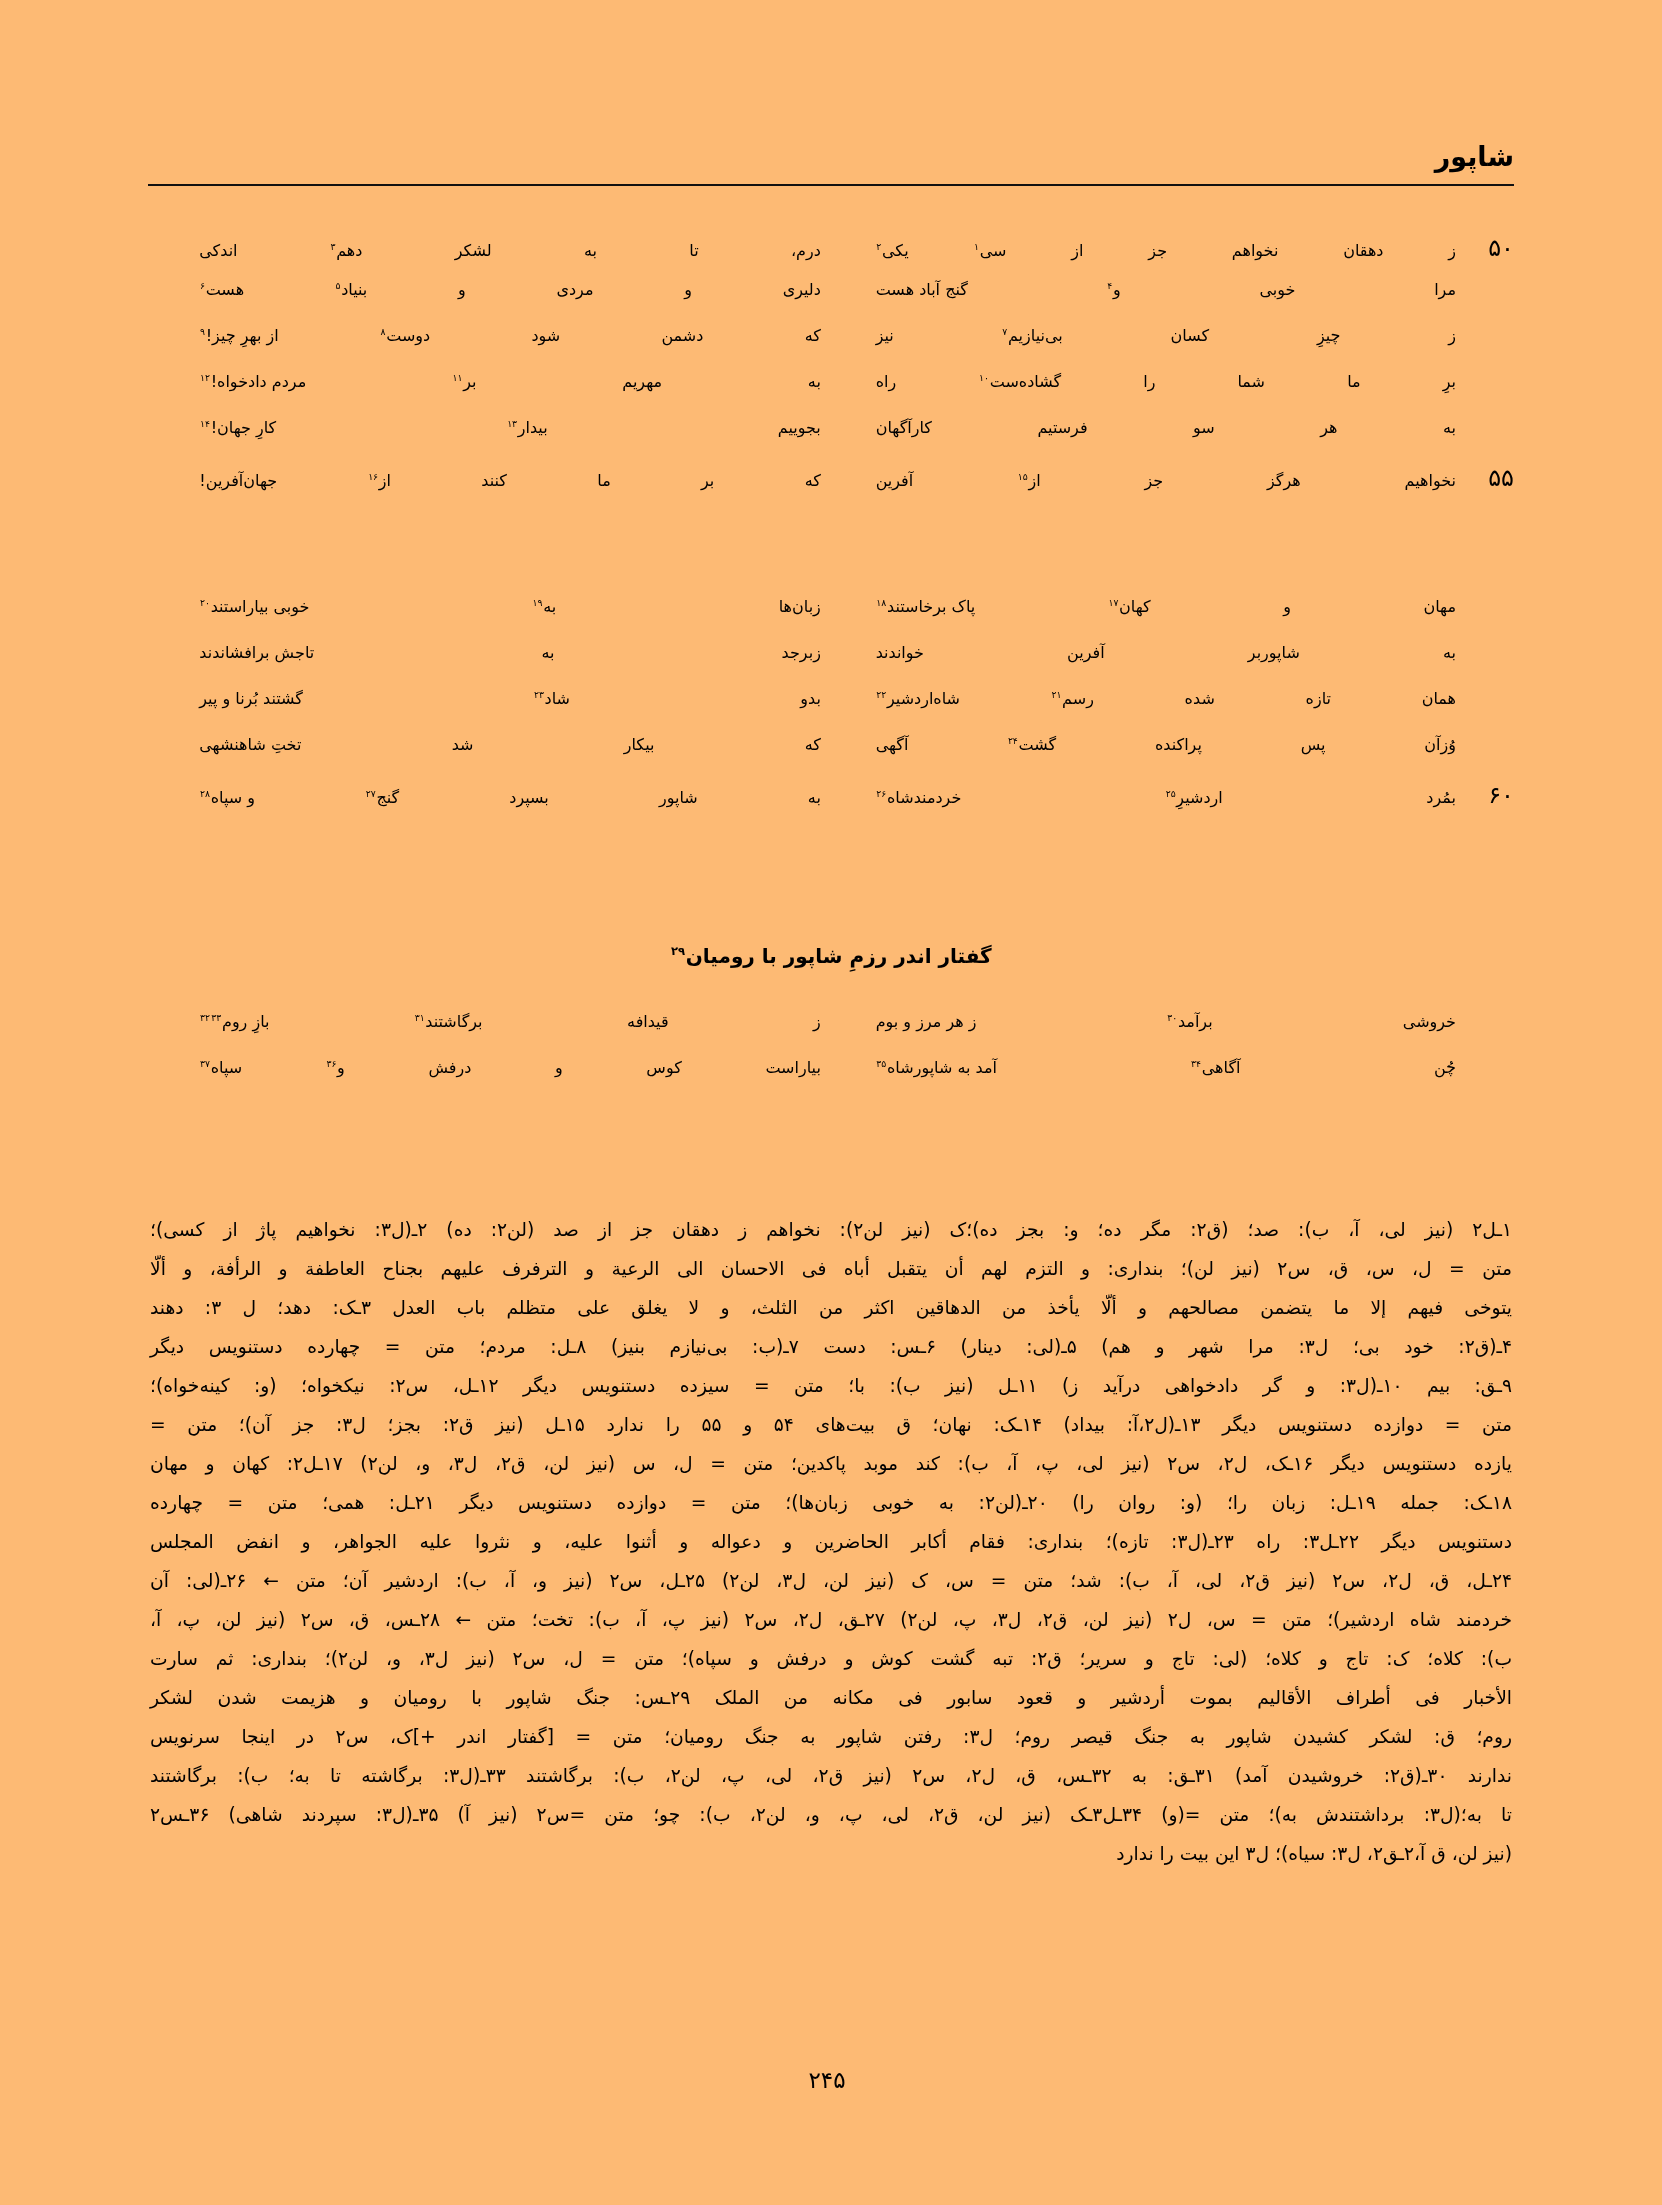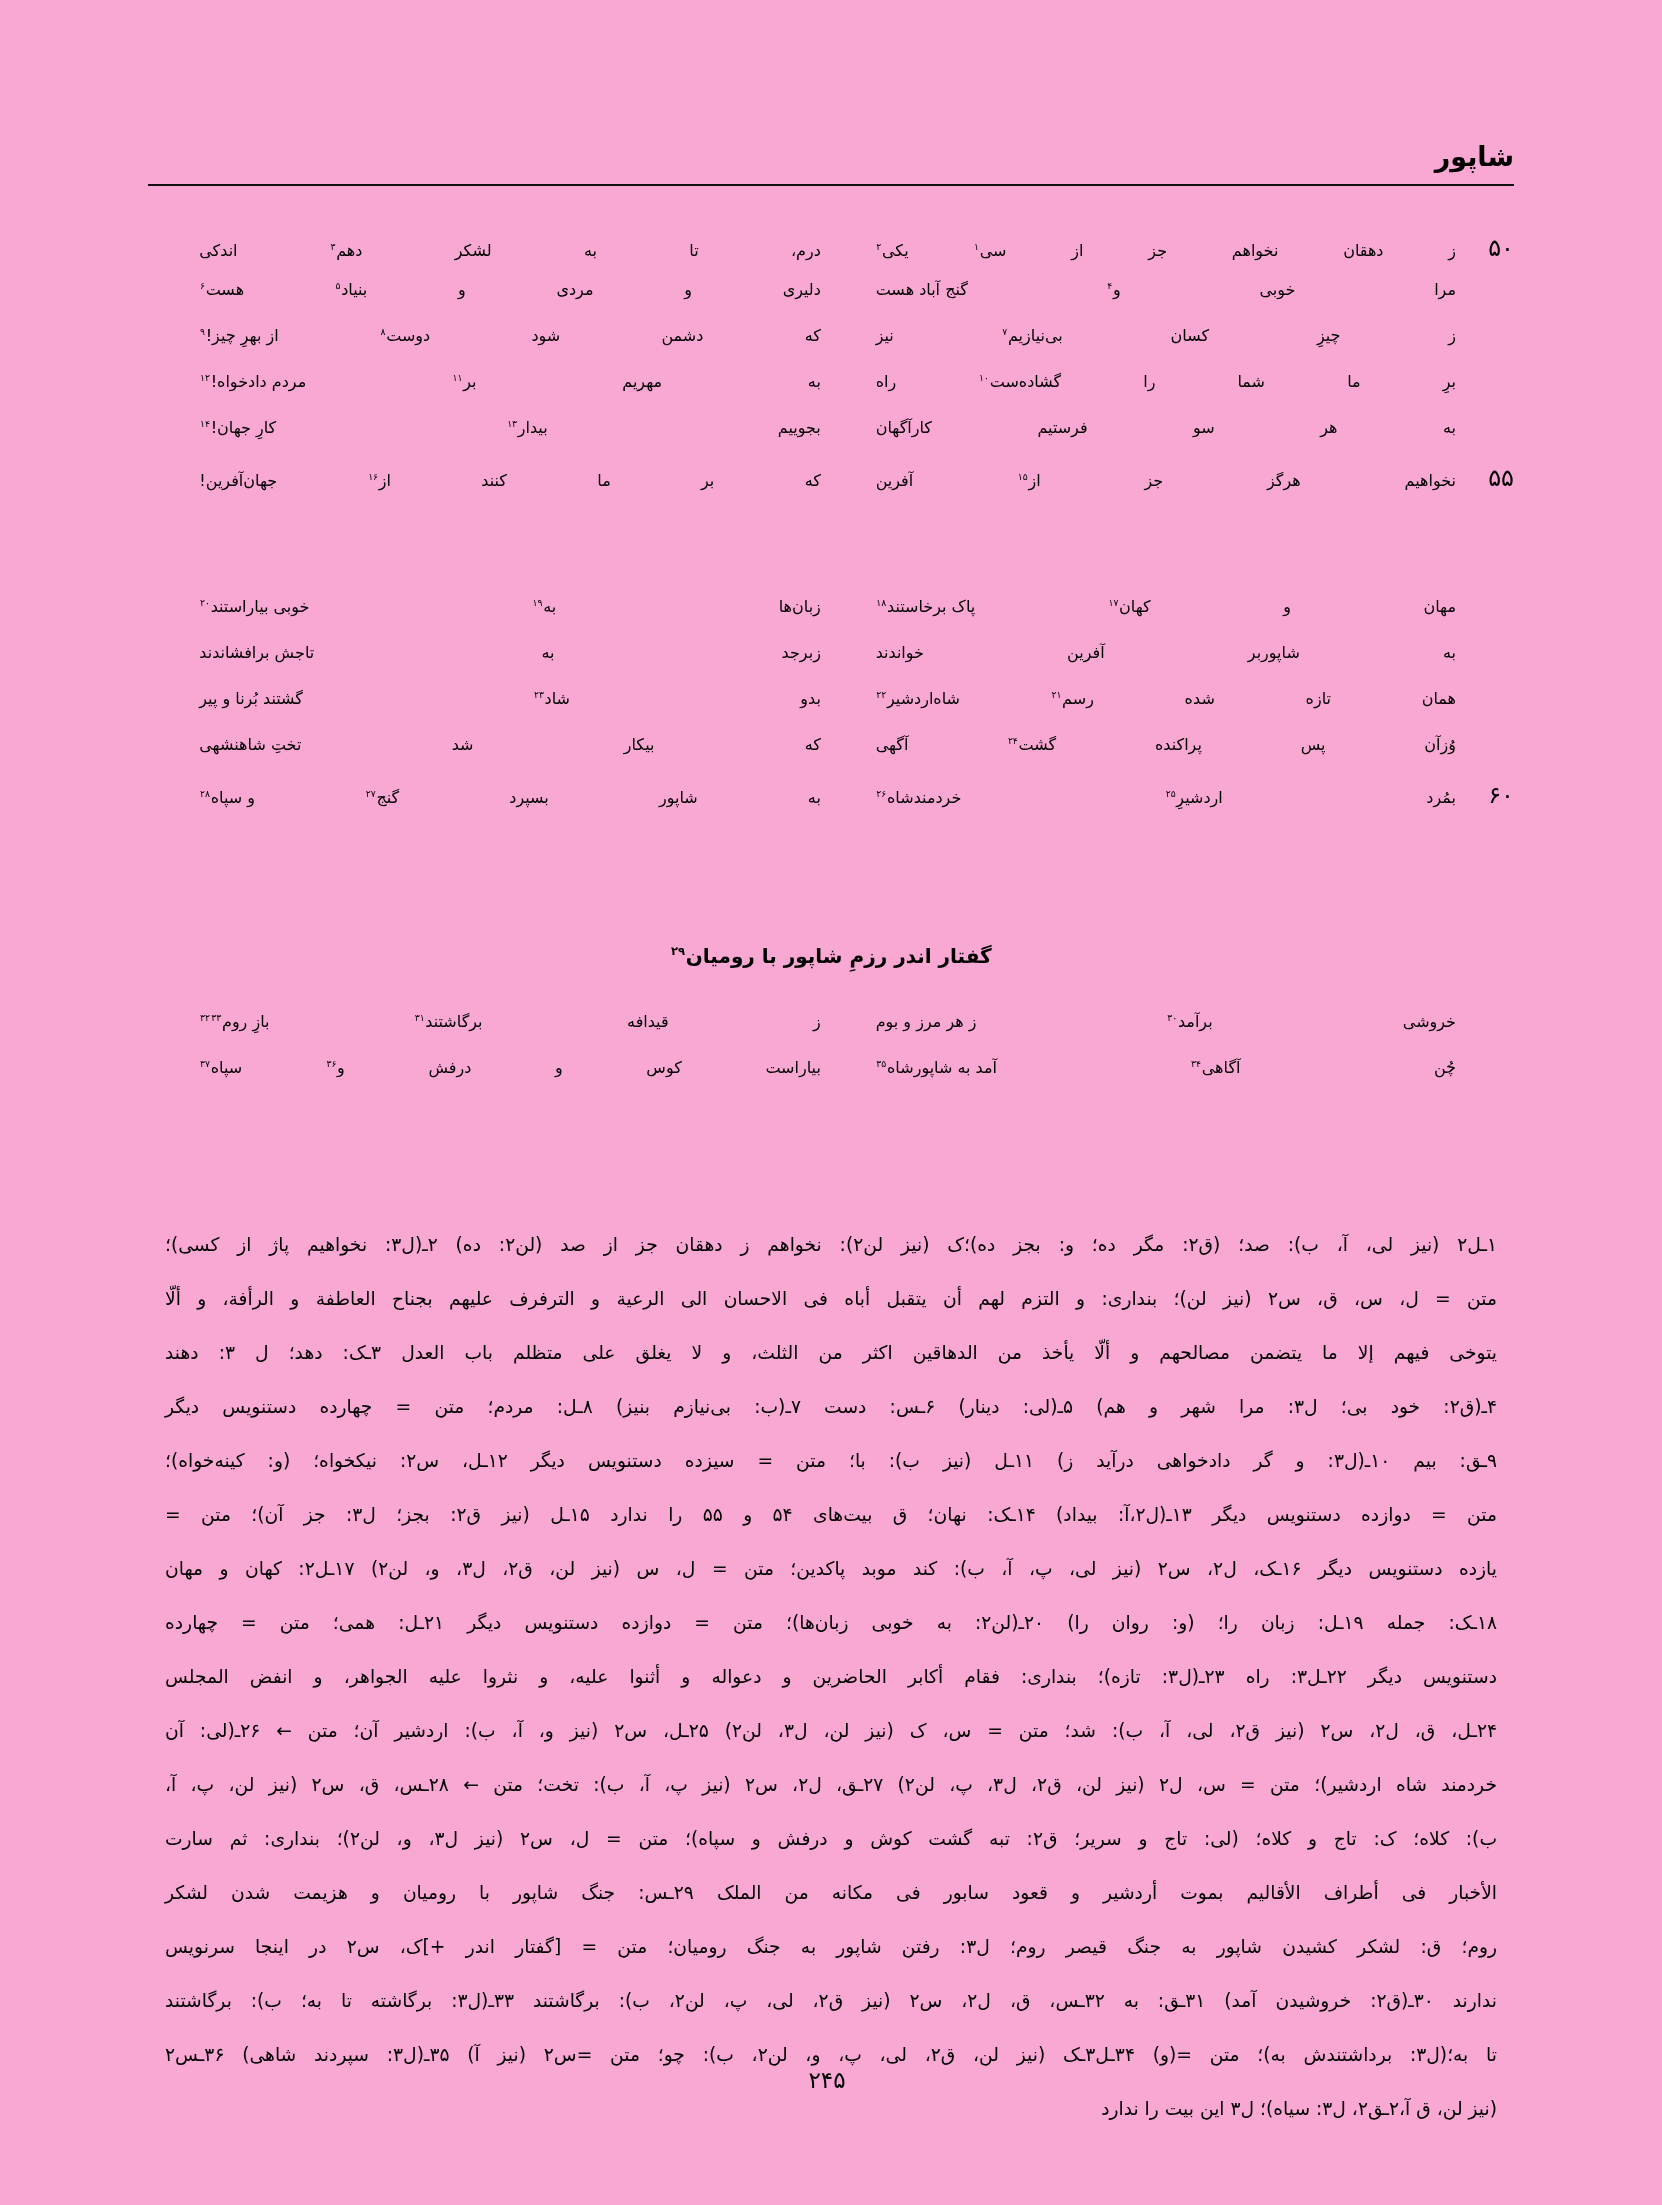--- a/index.html
+++ b/index.html
@@ -11,21 +11,21 @@
     width: 1662px;
     height: 2205px;
     font-family: "DejaVu Sans", "Liberation Sans", sans-serif;
     color: #000000;
     position: relative;
     overflow: hidden;
   }
   .page {
     position: absolute;
     inset: 0;
-    background: #f9a8d4;
+    background: #fdba74;
   }
   
   .header-zone {
     position: absolute;
     top: 143px;
     right: 148px;
     left: 148px;
     height: 54px;
   }
   .running-head {
@@ -109,21 +109,21 @@
     right: 148px;
     left: 148px;
     top: 1209px;
     font-size: 18.7px;
     line-height: 37px;
     text-align: justify;
     text-align-last: right;
     letter-spacing: 0;
   }
   .apparatus p {
-    margin: 17px;
+    margin: 2px;
     text-align: justify;
     text-align-last: justify;
   }
   .apparatus p.last {
     text-align-last: right;
   }
   
   .folio {
     position: absolute;
     left: 0;

